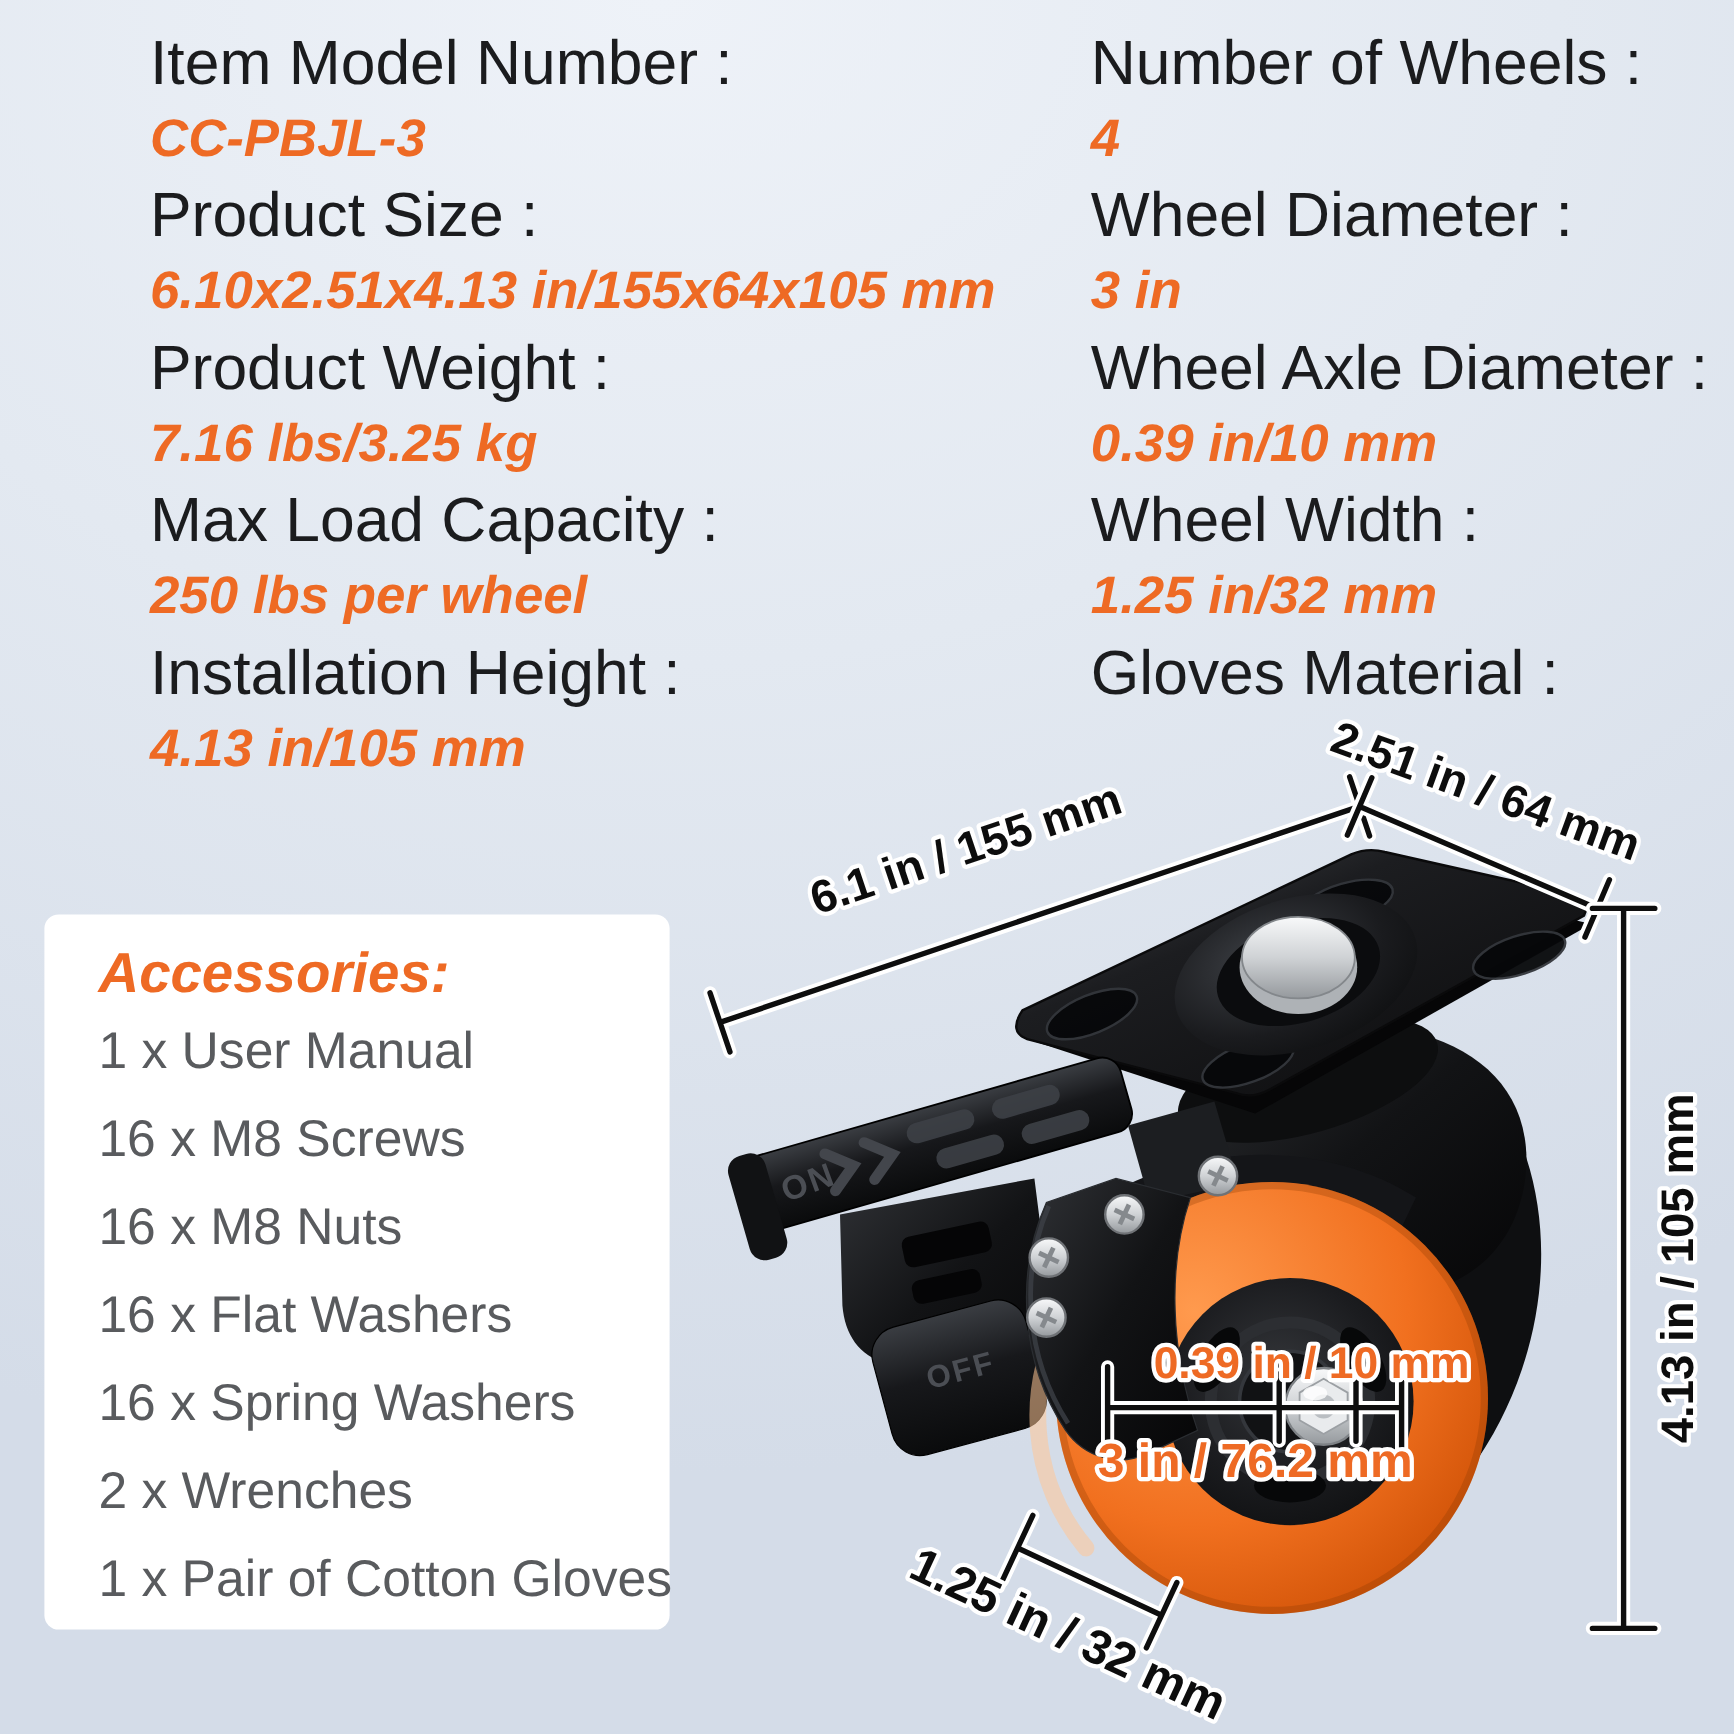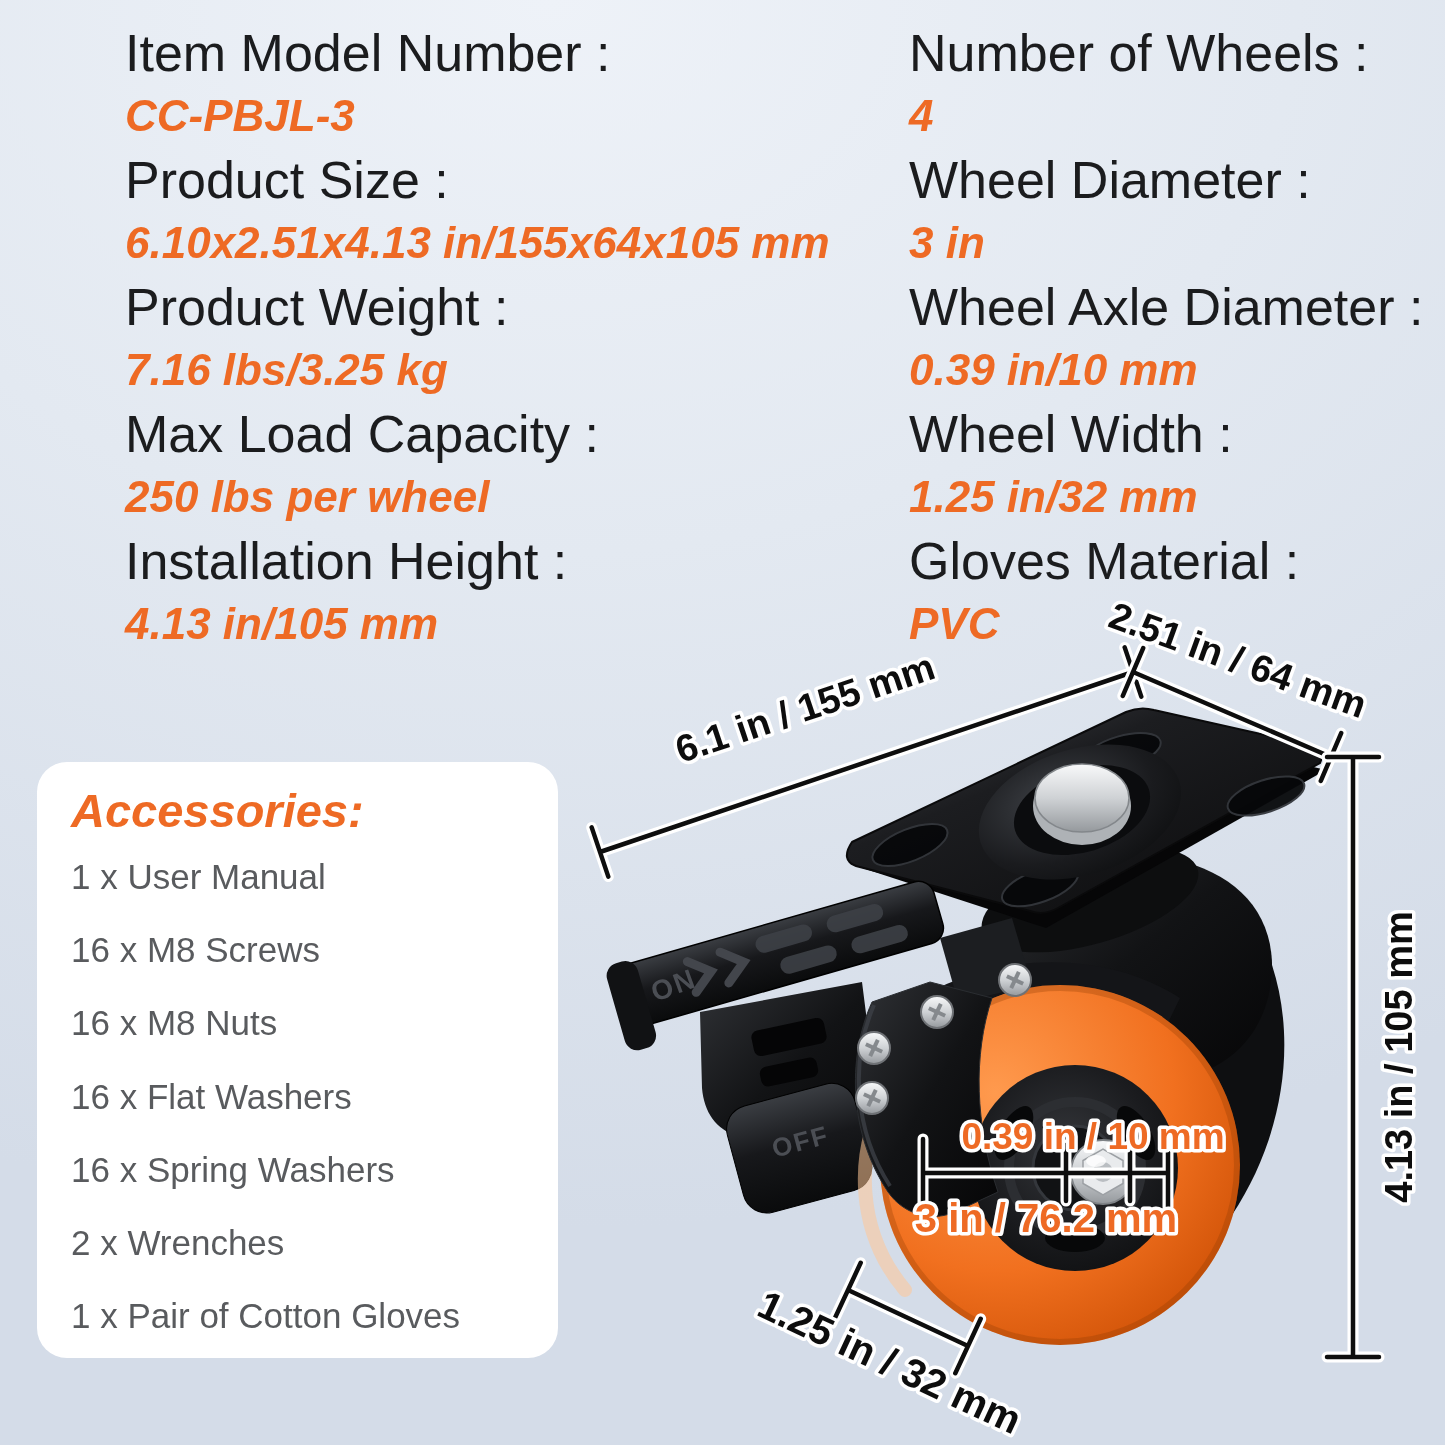--- a/index.html
+++ b/index.html
@@ -9,25 +9,25 @@
     background:radial-gradient(115% 85% at 38% 0%, #eef2f8 0%, #e3e9f1 45%, #d4dce8 100%);
   }
   .spec-col{position:absolute;top:21px;}
   .spec-col.left{left:125px;}
   .spec-col.right{left:909px;}
   .spec-row{height:63.5px;display:flex;align-items:center;white-space:nowrap;}
   .spec-label{font-size:52px;color:var(--label_text,#1b1c1e);}
   .spec-value{font-size:44px;font-weight:700;font-style:italic;color:var(--accent,#ee6a24);}
   .accessories-card{
     position:absolute;left:37px;top:762px;width:521px;height:596px;
-    background:#ffffff;border-radius:30px;box-sizing:border-box;
-    padding:18px 20px 0 34px;
+    background:#ffffff;border-radius:12px;box-sizing:border-box;
+    padding:18px 20px 0 45px;
   }
   .acc-title{font-size:47px;font-weight:700;font-style:italic;color:var(--accent,#ee6a24);height:60px;display:flex;align-items:center;}
-  .acc-item{font-size:35px;color:var(--accessory_text,#595b5e);height:73.3px;display:flex;align-items:center;white-space:nowrap;}
+  .acc-item{font-size:43px;color:var(--accessory_text,#595b5e);height:73.3px;display:flex;align-items:center;white-space:nowrap;}
   svg.art{position:absolute;left:0;top:0;width:1445px;height:1445px;}
   .dim-stroke-casing{fill:none;stroke:#ffffff;stroke-width:11px;stroke-linecap:round;}
   .dim-stroke{fill:none;stroke:#0e0e0e;stroke-width:4.5px;stroke-linecap:round;}
   .dim-text{
     font-family:"Liberation Sans",sans-serif;font-weight:700;
     fill:var(--dim_text,#0d0d0d);stroke:#ffffff;stroke-width:7px;
     paint-order:stroke;stroke-linejoin:round;text-anchor:middle;
   }
   .dim-text.orange{fill:var(--accent,#ee6a24);}
   .emboss{font-family:"Liberation Sans",sans-serif;font-weight:700;fill:#4b4e54;letter-spacing:2px;}
@@ -53,21 +53,20 @@
   <div class="spec-col right">
     <div class="spec-row spec-label">Number of Wheels :</div>
     <div class="spec-row spec-value">4</div>
     <div class="spec-row spec-label">Wheel Diameter :</div>
     <div class="spec-row spec-value">3 in</div>
     <div class="spec-row spec-label">Wheel Axle Diameter :</div>
     <div class="spec-row spec-value">0.39 in/10 mm</div>
     <div class="spec-row spec-label">Wheel Width :</div>
     <div class="spec-row spec-value">1.25 in/32 mm</div>
     <div class="spec-row spec-label">Gloves Material :</div>
-    <div class="spec-row spec-value">PVC</div>
   </div>
 
   <div class="accessories-card">
     <div class="acc-title">Accessories:</div>
     <div class="acc-item">1 x User Manual</div>
     <div class="acc-item">16 x M8 Screws</div>
     <div class="acc-item">16 x M8 Nuts</div>
     <div class="acc-item">16 x Flat Washers</div>
     <div class="acc-item">16 x Spring Washers</div>
     <div class="acc-item">2 x Wrenches</div>

